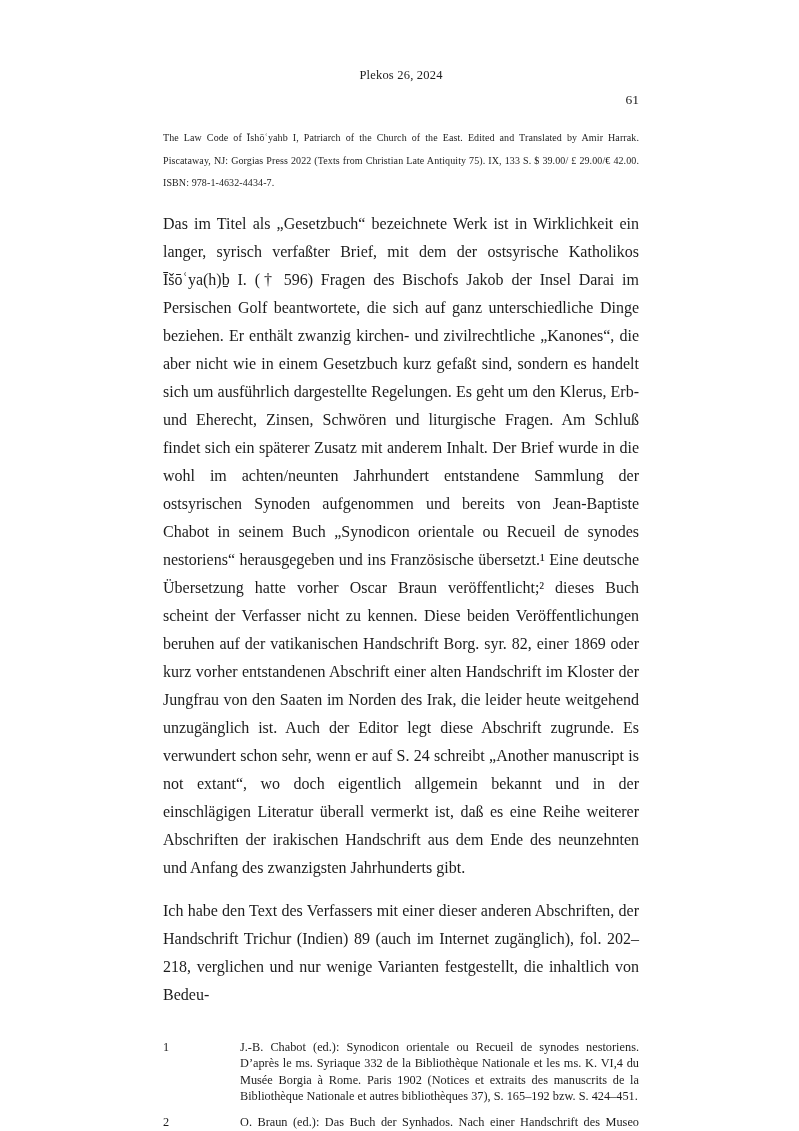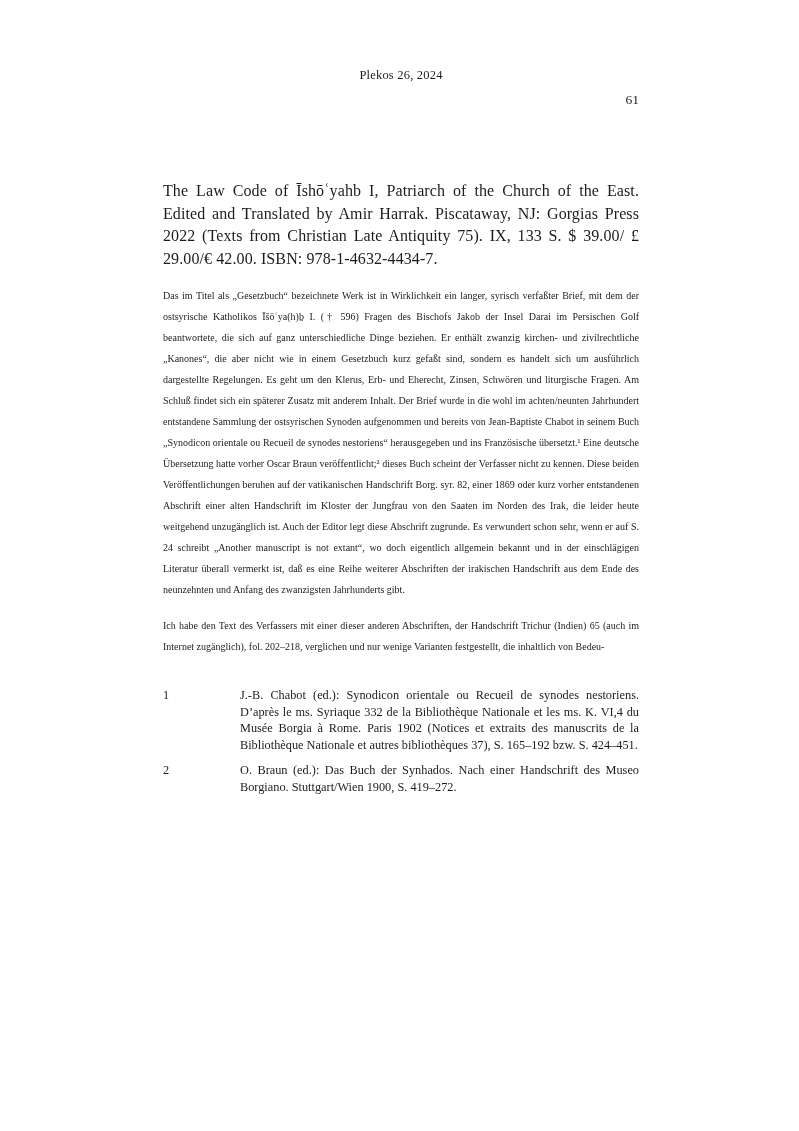--- a/index.html
+++ b/index.html
@@ -35,30 +35,30 @@
     letter-spacing: 0.2px;
   }
   .pagenum {
     position: absolute;
     right: 0;
     top: -3px;
     font-size: 13.5px;
     margin-top: 28px;
   }
   .title {
-    margin-top: 96px;
-    font-size: 16px;
+    margin-top: 43px;
+    font-size: 10px;
     line-height: 22.5px;
     text-align: justify;
     letter-spacing: 0.1px;
   }
   .para {
     margin-top: 15px;
-    font-size: 10px;
-    line-height: 21px;
+    font-size: 16px;
+    line-height: 28px;
     text-align: justify;
   }
   .footnotes {
     margin-top: 30px;
   }
   .footnote {
     display: flex;
     font-size: 12.3px;
     line-height: 16.6px;
     margin-bottom: 9px;
@@ -81,21 +81,21 @@
 
     <div class="header-row">
       <div class="journal">Plekos 26, 2024</div>
       <div class="pagenum">61</div>
     </div>
 
     <div class="title">The Law Code of Īshōʿyahb I, Patriarch of the Church of the East. Edited and Translated by Amir Harrak. Piscataway, NJ: Gorgias Press 2022 (Texts from Christian Late Antiquity 75). IX, 133 S. $ 39.00/ £ 29.00/€ 42.00. ISBN: 978-1-4632-4434-7.</div>
 
     <div class="para">Das im Titel als „Gesetzbuch“ bezeichnete Werk ist in Wirklichkeit ein langer, syrisch verfaßter Brief, mit dem der ostsyrische Katholikos Īšōʿya(h)ḇ I. († 596) Fragen des Bischofs Jakob der Insel Darai im Persischen Golf beantwortete, die sich auf ganz unterschiedliche Dinge beziehen. Er enthält zwanzig kirchen- und zivilrechtliche „Kanones“, die aber nicht wie in einem Gesetzbuch kurz gefaßt sind, sondern es handelt sich um ausführlich dargestellte Regelungen. Es geht um den Klerus, Erb- und Eherecht, Zinsen, Schwören und liturgische Fragen. Am Schluß findet sich ein späterer Zusatz mit anderem Inhalt. Der Brief wurde in die wohl im achten/neunten Jahrhundert entstandene Sammlung der ostsyrischen Synoden aufgenommen und bereits von Jean-Baptiste Chabot in seinem Buch „Synodicon orientale ou Recueil de synodes nestoriens“ herausgegeben und ins Französische übersetzt.¹ Eine deutsche Übersetzung hatte vorher Oscar Braun veröffentlicht;² dieses Buch scheint der Verfasser nicht zu kennen. Diese beiden Veröffentlichungen beruhen auf der vatikanischen Handschrift Borg. syr. 82, einer 1869 oder kurz vorher entstandenen Abschrift einer alten Handschrift im Kloster der Jungfrau von den Saaten im Norden des Irak, die leider heute weitgehend unzugänglich ist. Auch der Editor legt diese Abschrift zugrunde. Es verwundert schon sehr, wenn er auf S. 24 schreibt „Another manuscript is not extant“, wo doch eigentlich allgemein bekannt und in der einschlägigen Literatur überall vermerkt ist, daß es eine Reihe weiterer Abschriften der irakischen Handschrift aus dem Ende des neunzehnten und Anfang des zwanzigsten Jahrhunderts gibt.</div>
 
-    <div class="para">Ich habe den Text des Verfassers mit einer dieser anderen Abschriften, der Handschrift Trichur (Indien) 65 (auch im Internet zugänglich), fol. 202–218, verglichen und nur wenige Varianten festgestellt, die inhaltlich von Bedeu-</div>
+    <div class="para">Ich habe den Text des Verfassers mit einer dieser anderen Abschriften, der Handschrift Trichur (Indien) 89 (auch im Internet zugänglich), fol. 202–218, verglichen und nur wenige Varianten festgestellt, die inhaltlich von Bedeu-</div>
 
     <div class="footnotes">
       <div class="footnote">
         <div class="fn-num">1</div>
         <div class="fn-text">J.-B. Chabot (ed.): Synodicon orientale ou Recueil de synodes nestoriens. D’après le ms. Syriaque 332 de la Bibliothèque Nationale et les ms. K. VI,4 du Musée Borgia à Rome. Paris 1902 (Notices et extraits des manuscrits de la Bibliothèque Nationale et autres bibliothèques 37), S. 165–192 bzw. S. 424–451.</div>
       </div>
       <div class="footnote">
         <div class="fn-num">2</div>
         <div class="fn-text">O. Braun (ed.): Das Buch der Synhados. Nach einer Handschrift des Museo Borgiano. Stuttgart/Wien 1900, S. 419–272.</div>
       </div>

